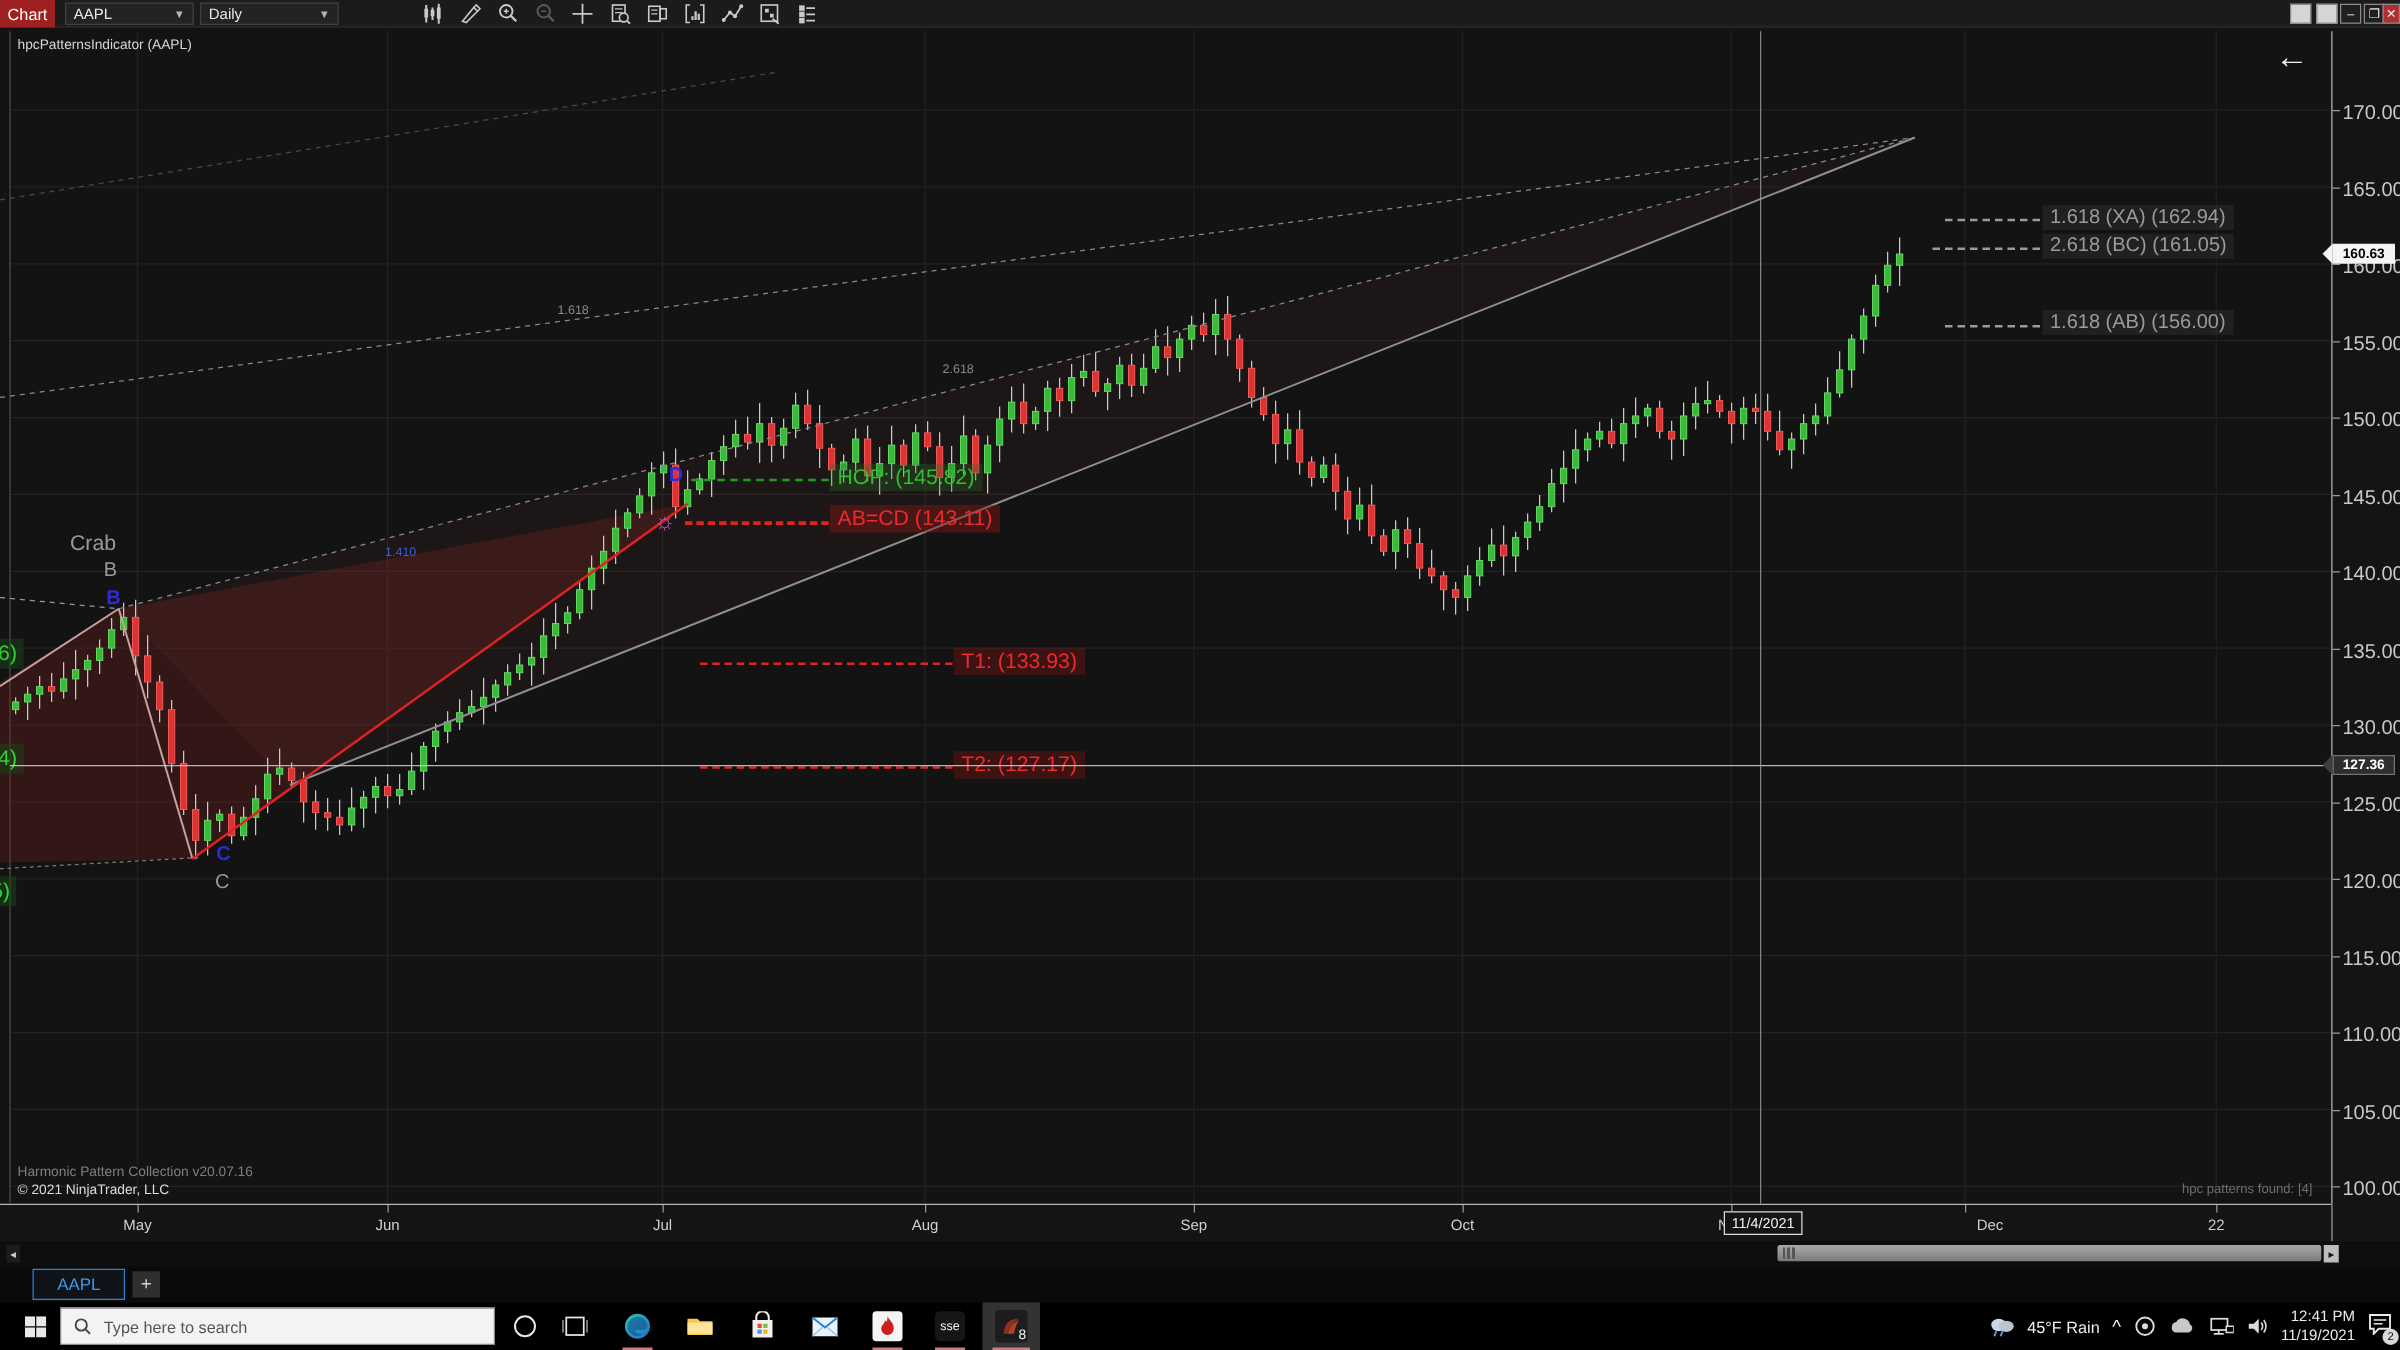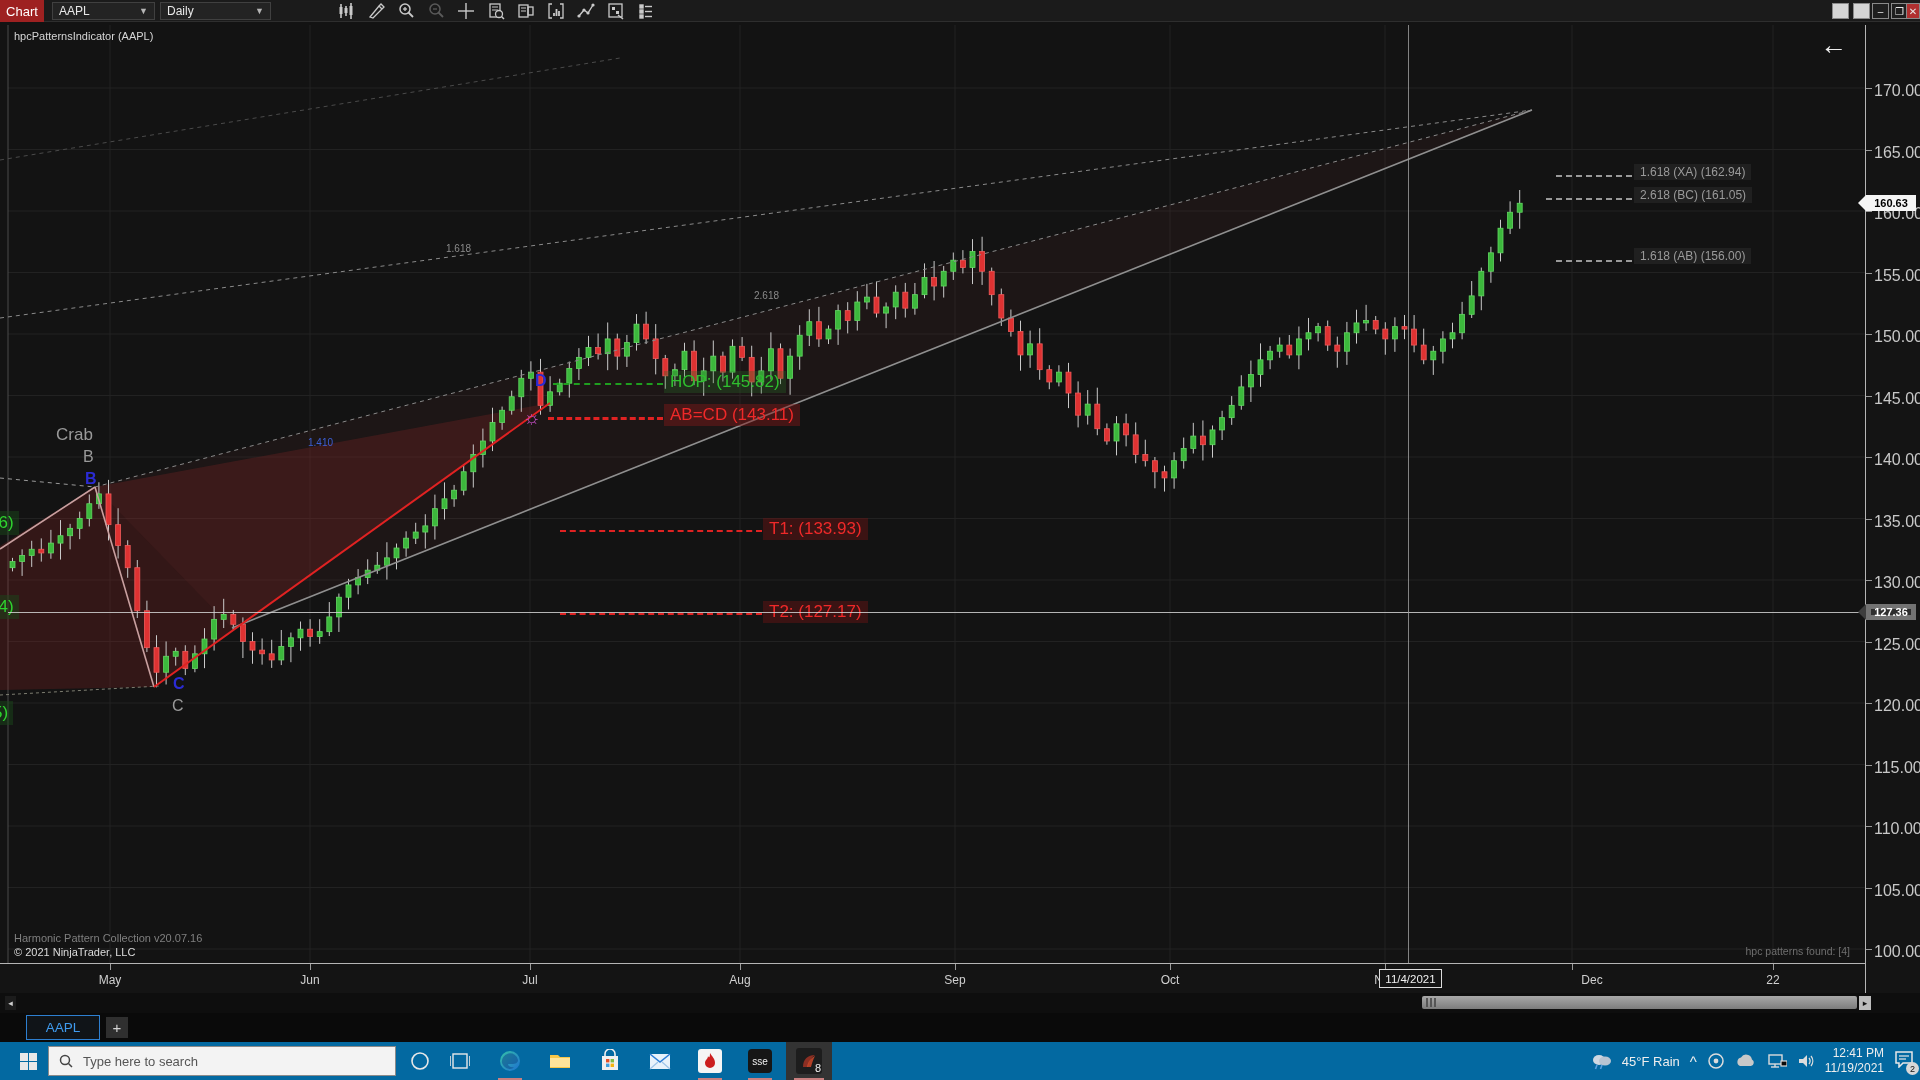--- a/index.html
+++ b/index.html
@@ -50,34 +50,34 @@
   #abcd-line{left:548px;top:417px;width:115px;border-top:3px dashed #e02222;}
   #abcd-label{left:664px;top:404px;font-size:17px;color:#ef2929;background:rgba(130,25,25,.45);padding:1px 6px;}
   #t1-line{left:560px;top:530px;width:202px;border-top:2px dashed #e02222;}
   #t1-label{left:763px;top:518px;font-size:17px;color:#ef2929;background:rgba(120,20,20,.40);padding:1px 6px;}
   #t2-line{left:560px;top:613px;width:202px;border-top:2px dashed #e02222;}
   #t2-label{left:763px;top:601px;font-size:17px;color:#ef2929;background:rgba(120,20,20,.40);padding:1px 6px;}
   .fib-line{border-top:2px dashed #9a9a9a;}
   #fib-xa-line{left:1556px;top:175px;width:76px;}
   #fib-bc-line{left:1546px;top:198px;width:86px;}
   #fib-ab-line{left:1556px;top:260px;width:76px;}
-  .fib-label{font-size:12px;color:#9a9a9a;background:rgba(70,70,70,.25);padding:1px 6px;}
+  .fib-label{font-size:16px;color:#9a9a9a;background:rgba(70,70,70,.25);padding:1px 6px;}
   #fib-xa-label{left:1634px;top:164px;}
   #fib-bc-label{left:1634px;top:187px;}
   #fib-ab-label{left:1634px;top:248px;}
   #hline-127{left:8px;top:612px;width:1857px;border-top:1px solid rgba(210,210,210,.85);}
   #crosshair-v{left:1408px;top:25px;width:1px;height:938px;background:rgba(160,160,160,.8);}
   #crosshair-date{left:1379px;top:969px;width:63px;height:19px;background:#141414;border:1px solid #dcdcdc;
                   color:#f0f0f0;font-size:11.5px;display:flex;align-items:center;justify-content:center;z-index:5;}
   .price-marker{left:1866px;width:50px;height:16px;font-size:11px;font-weight:bold;
                 display:flex;align-items:center;justify-content:center;z-index:4;}
   #marker-last{top:195px;background:#f5f5f5;color:#000;}
   #marker-last-arrow{left:1858px;top:195px;width:0;height:0;border-top:8px solid transparent;
                      border-bottom:8px solid transparent;border-right:8px solid #f5f5f5;z-index:4;}
-  #marker-hline{top:604px;background:#2e2e2e;color:#fff;border:5px solid #737373;}
+  #marker-hline{top:604px;background:#2e2e2e;color:#fff;border:1px solid #737373;}
   #marker-hline-arrow{left:1858px;top:604px;width:0;height:0;border-top:8px solid transparent;
                       border-bottom:8px solid transparent;border-right:8px solid #3e3e3e;z-index:4;}
 
   
   #price-axis{left:1865px;top:25px;width:55px;height:968px;background:#141414;border-left:1px solid #b5b5b5;}
   .ptick{position:absolute;left:8px;font-size:16px;color:#c8c8c8;}
   .ptick-mark{position:absolute;left:0;width:6px;height:1px;background:#9a9a9a;}
   #time-axis{left:0;top:963px;width:1865px;height:30px;background:#141414;border-top:1px solid #b5b5b5;}
   .mlabel{position:absolute;top:9px;transform:translateX(-50%);font-size:12px;color:#d0d0d0;}
   .mtick{position:absolute;top:0;width:1px;height:6px;background:#9a9a9a;}
@@ -92,21 +92,21 @@
                background:repeating-linear-gradient(90deg,#555 0 2px,transparent 2px 4px);}
   #scroll-right{left:1859px;top:3px;width:12px;height:14px;background:#bdbdbd;color:#111;font-size:9px;
                 display:flex;align-items:center;justify-content:center;}
   #tab-row{left:0;top:1013px;width:1920px;height:29px;background:#0a0a0a;}
   #tab-aapl{left:26px;top:2px;width:74px;height:25px;background:#101418;border:1px solid #2d7fd0;
             color:#3f9bef;font-size:13.5px;display:flex;align-items:center;justify-content:center;}
   #tab-add{left:106px;top:4px;width:22px;height:21px;background:#2f2f2f;color:#d5d5d5;font-size:15px;
            display:flex;align-items:center;justify-content:center;}
 
   
-  #taskbar{left:0;top:1042px;width:1920px;height:38px;background:#0369a1;}
+  #taskbar{left:0;top:1042px;width:1920px;height:38px;background:#000000;}
   #start-button{left:8px;top:0;width:40px;height:38px;display:flex;align-items:center;justify-content:center;}
   #search-box{left:48px;top:4px;width:348px;height:30px;background:#f3f3f3;border:1px solid #8a8a8a;
               display:flex;align-items:center;padding:0 10px;gap:10px;}
   #search-box span{color:#555;font-size:13px;}
   .tb-item{top:0;width:40px;height:38px;display:flex;align-items:center;justify-content:center;}
   .tb-underline{position:absolute;bottom:0;left:8px;width:24px;height:2px;background:#c97f7f;}
   #tb-nt8{background:#333;}
   #sse-icon{width:24px;height:24px;background:#161616;border-radius:4px;color:#efefef;font-size:10px;
             display:flex;align-items:center;justify-content:center;}
   #flame-box{width:24px;height:24px;background:#f5f5f5;border-radius:3px;display:flex;align-items:center;justify-content:center;}

